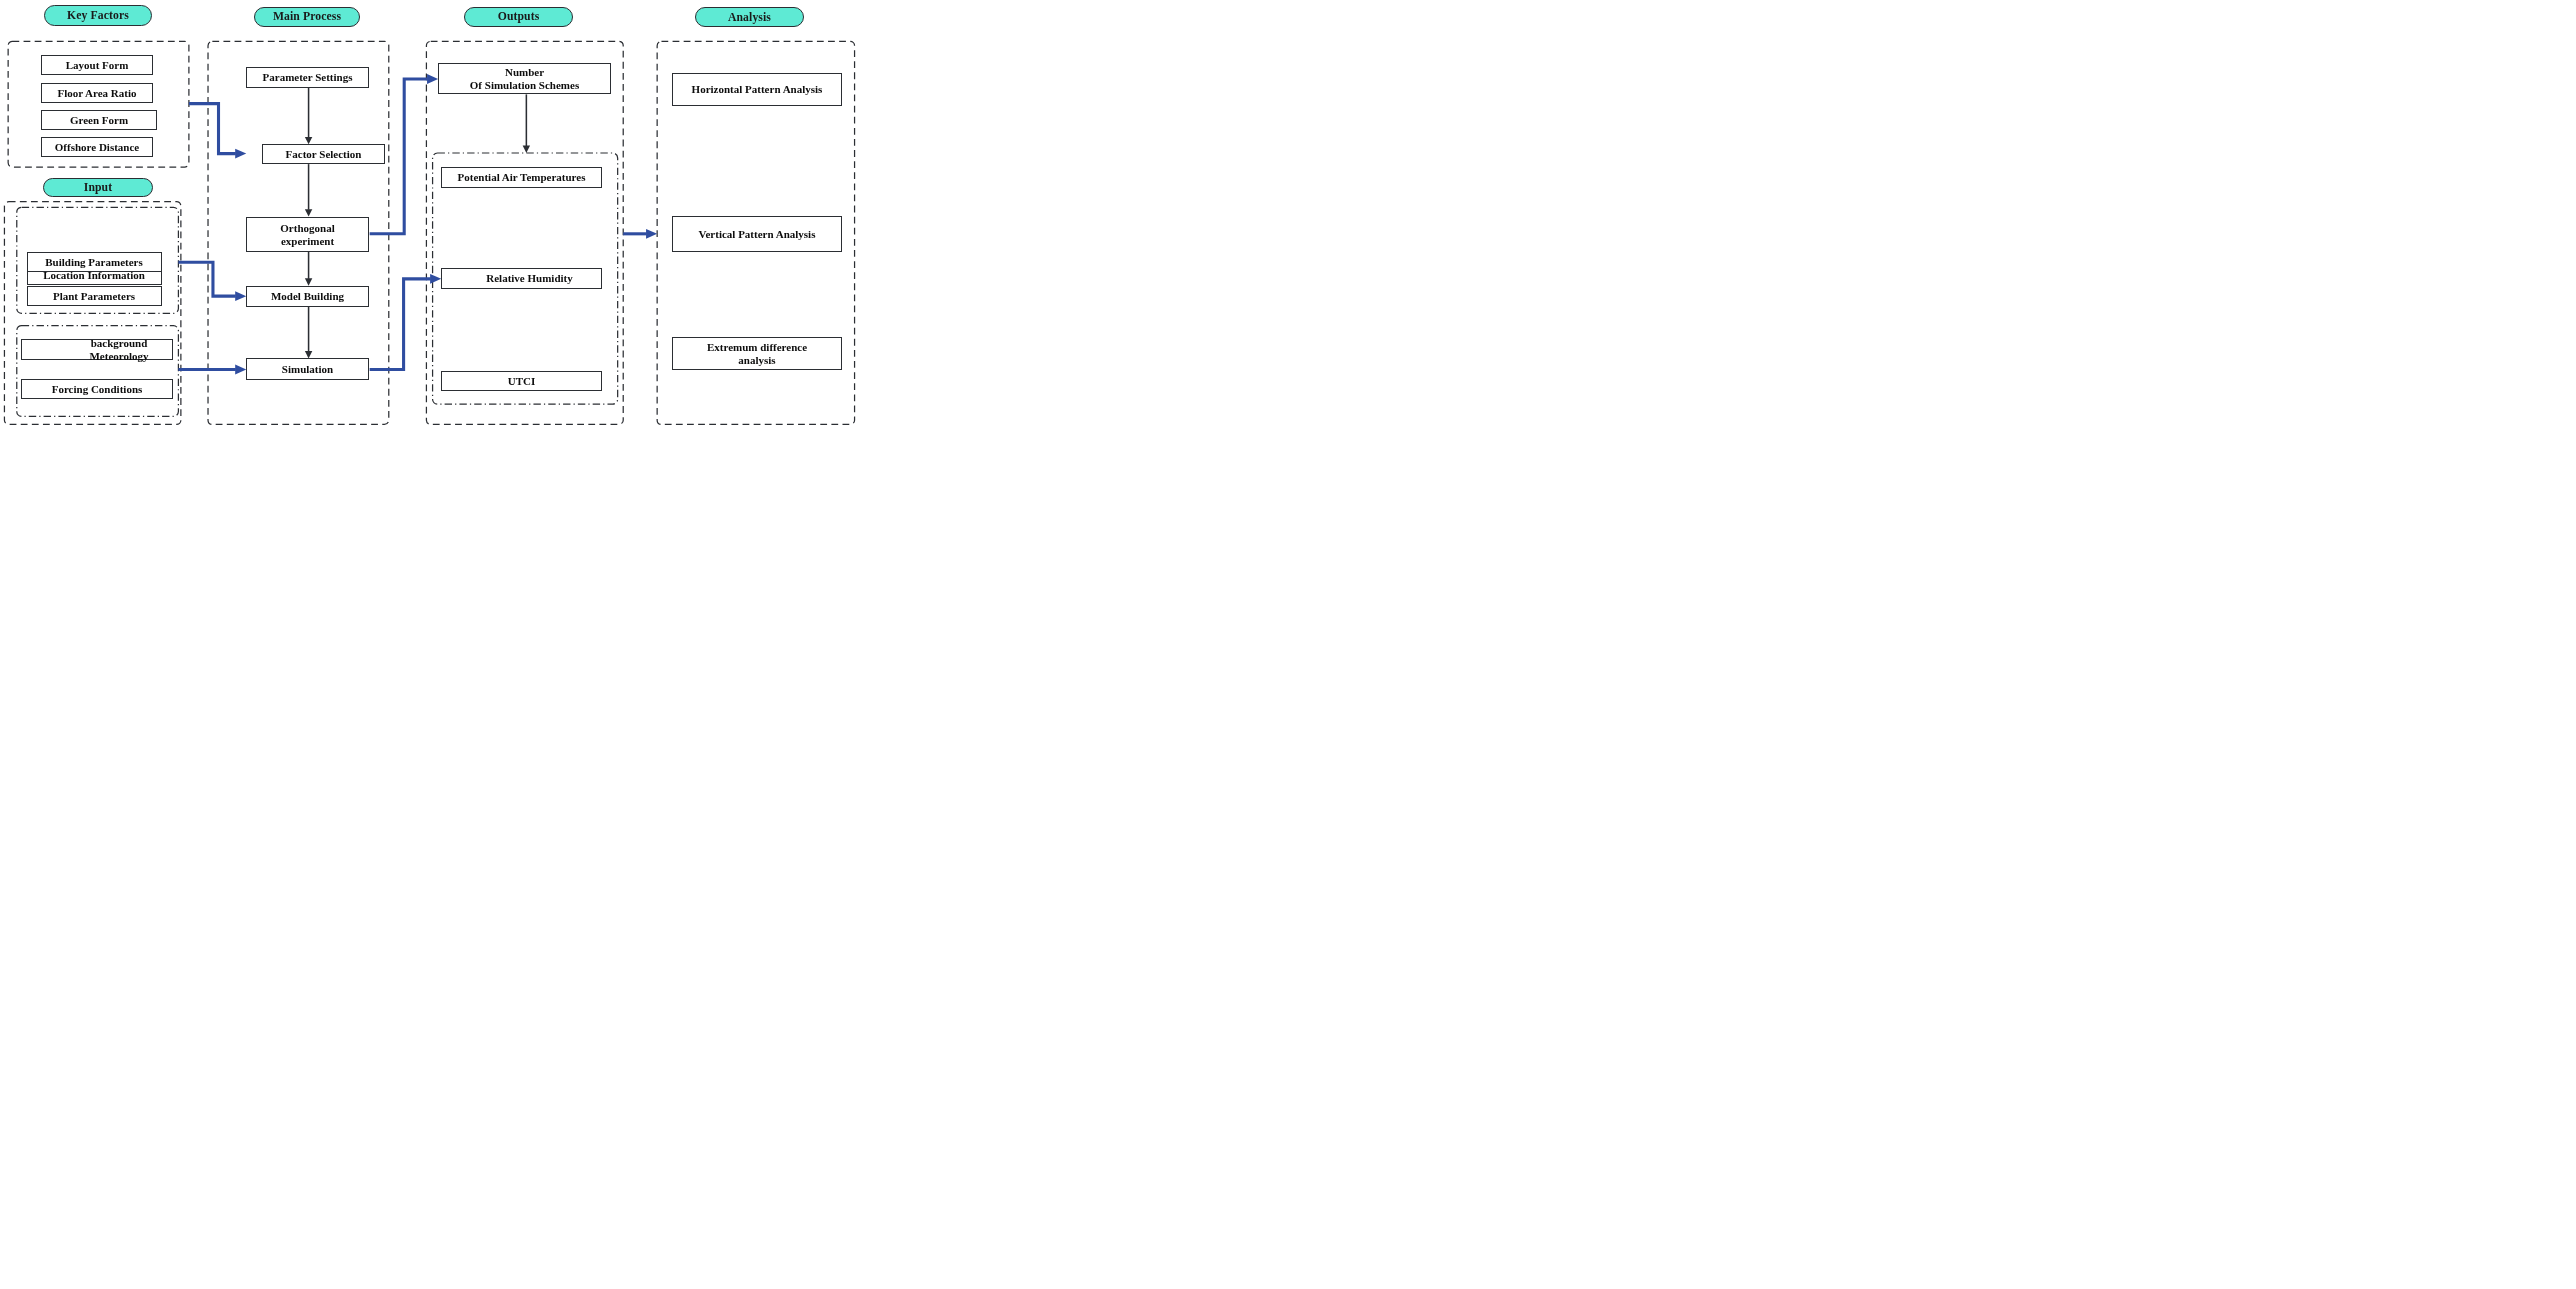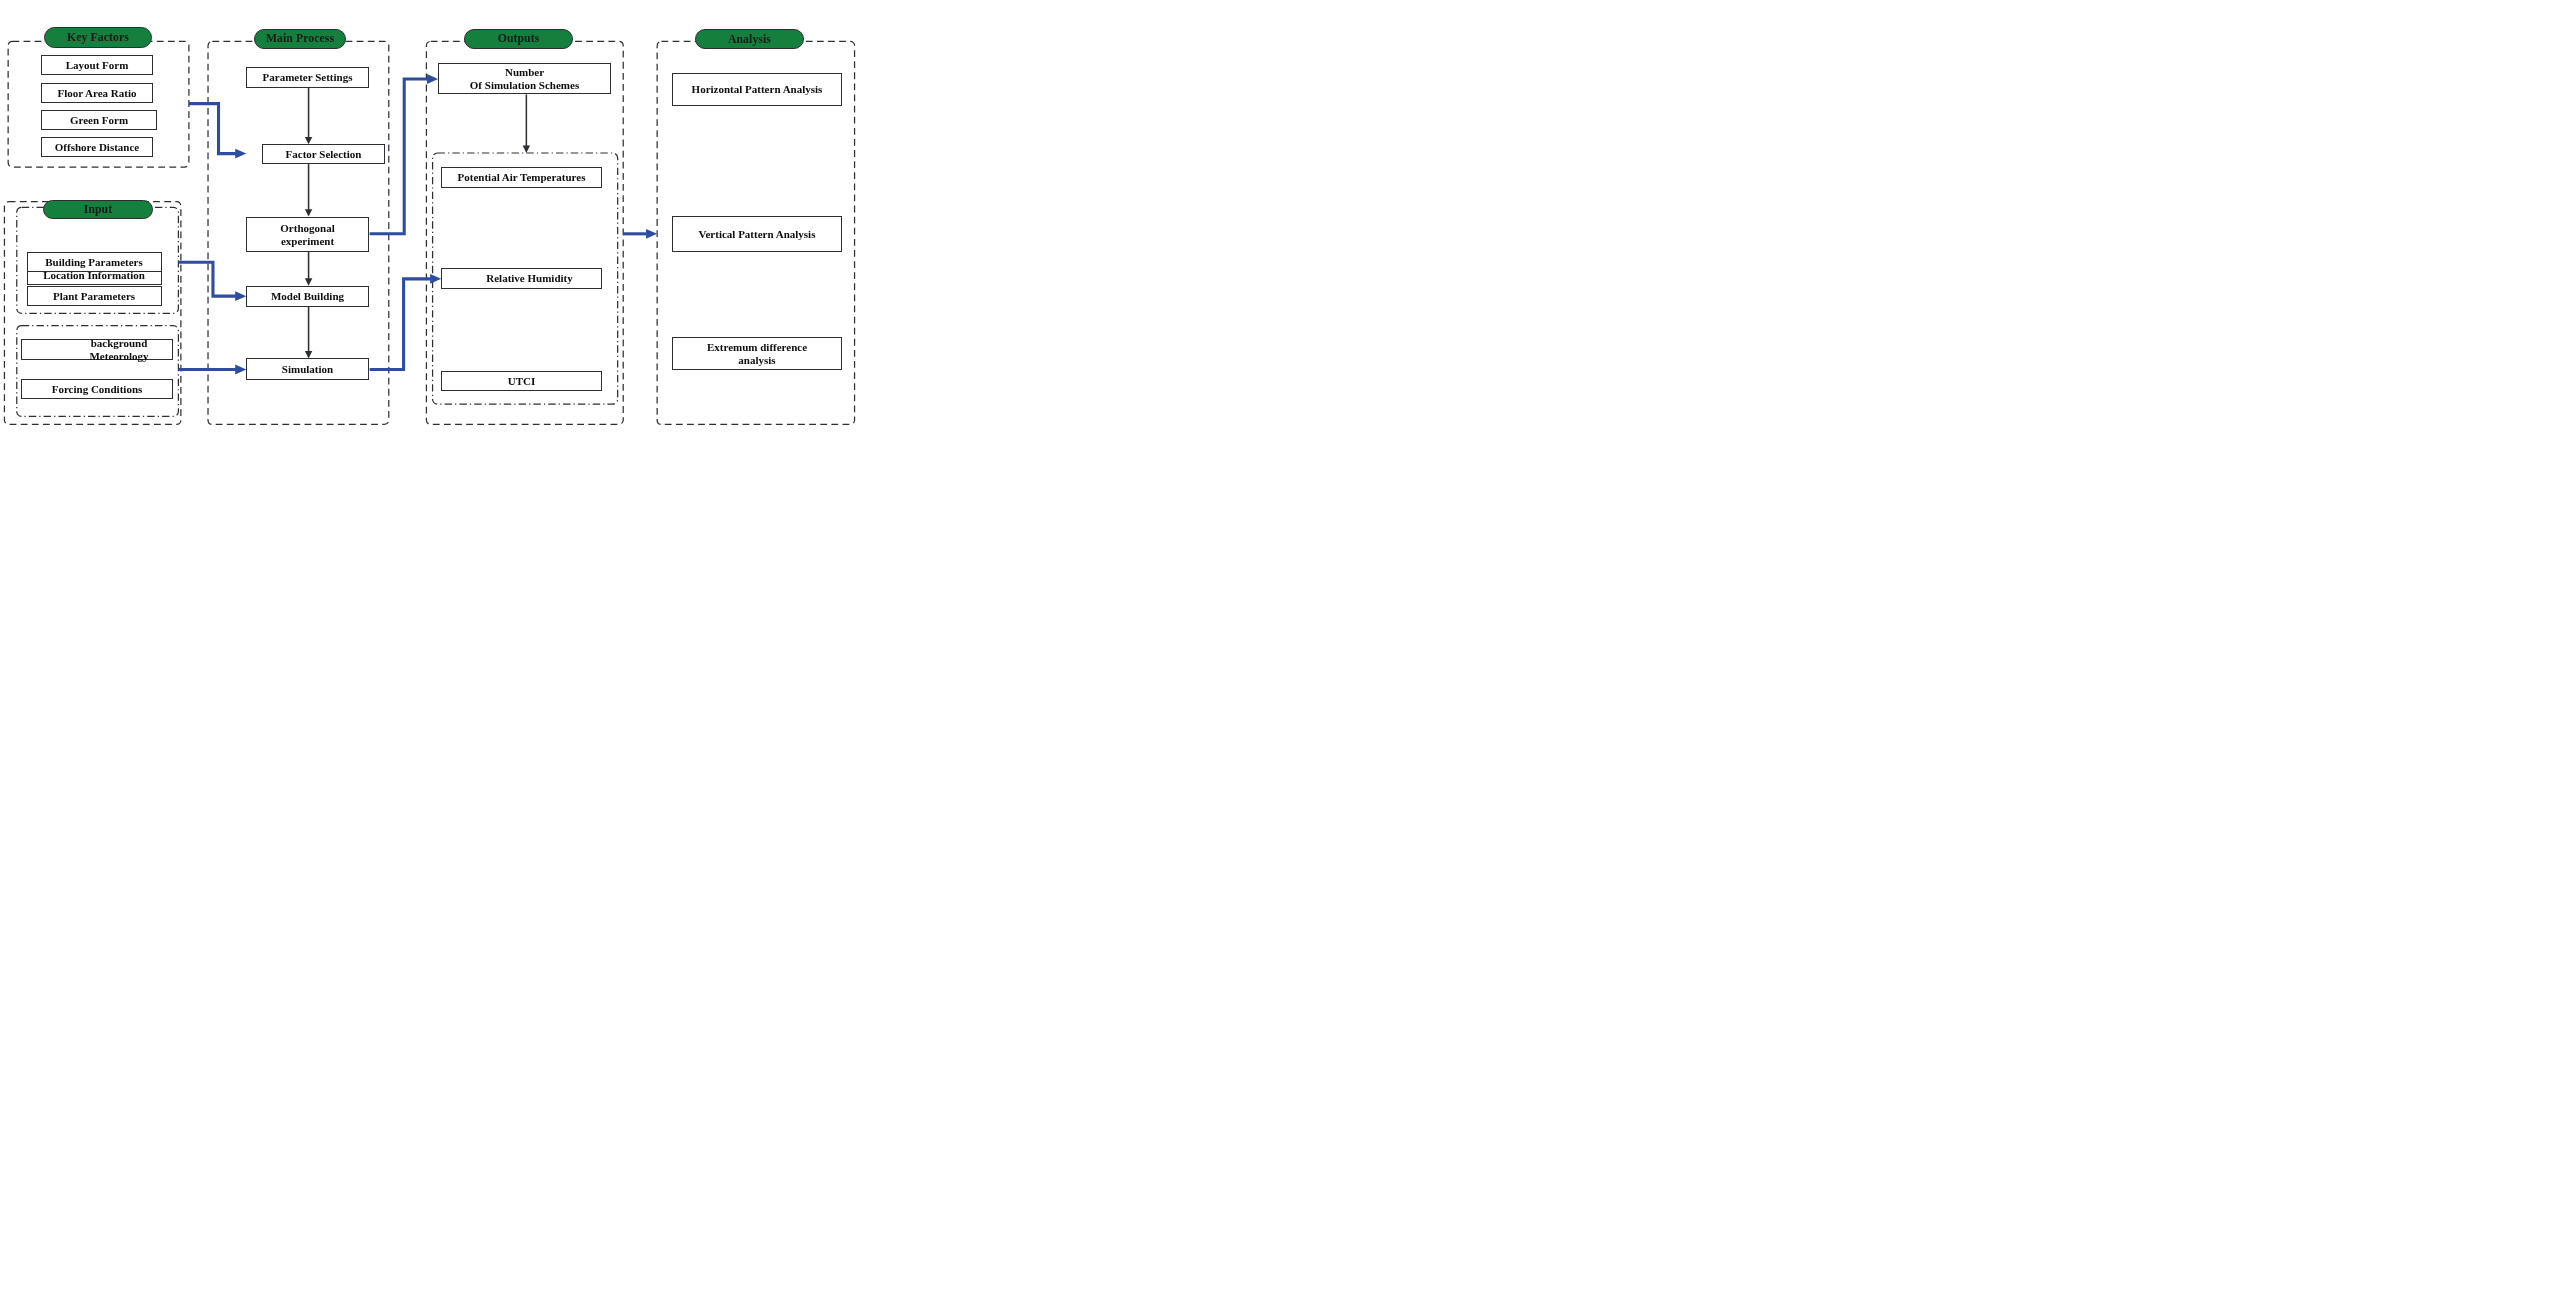--- a/index.html
+++ b/index.html
@@ -13,25 +13,24 @@
     width:859px;height:430px;
     background:#ffffff;
     overflow:hidden;
   }
   .layer{position:absolute;left:0;top:0;}
   .pill{
     position:absolute;
     box-sizing:border-box;
     border:1.5px solid var(--ink);
     border-radius:11px;
-    background:#15803d;
+    background:#5eead4;
     display:flex;align-items:center;justify-content:center;
     font-weight:700;font-size:11.7px;color:#1a1a1a;
     letter-spacing:0.1px;
-    margin-top:22px;
   }
   .node{
     position:absolute;
     box-sizing:border-box;
     border:1.2px solid var(--ink);
     background:#ffffff;
     display:flex;align-items:center;justify-content:center;
     text-align:center;
     font-weight:700;font-size:11px;line-height:1.18;color:#0d0d0d;
     white-space:pre-line;
@@ -101,21 +100,21 @@
       <polygon class="bluehead" points="697,444 697,460 715,452"></polygon>
     </g>
     <g>
       <path class="connector" d="M1010,379 L1048,379"></path>
       <polygon class="bluehead" points="1047,371 1047,387 1065,379"></polygon>
     </g>
   </svg>
 
   <div class="pill" style="left:44px;top:5px;width:108px;height:21px;">Key Factors</div>
   <div class="pill" style="left:43px;top:178px;width:110px;height:19px;">Input</div>
-  <div class="pill" style="left:254px;top:6.8px;width:92px;height:20px;">Main Process</div>
+  <div class="pill" style="left:254px;top:6.8px;width:106px;height:20px;">Main Process</div>
   <div class="pill" style="left:464px;top:6.8px;width:109px;height:20px;">Outputs</div>
   <div class="pill" style="left:695px;top:7.4px;width:109px;height:20px;">Analysis</div>
 
   <div class="node" style="left:41px;top:55px;width:112px;height:20.4px;">Layout Form</div>
   <div class="node" style="left:41px;top:83px;width:112px;height:20px;">Floor Area Ratio</div>
   <div class="node" style="left:41px;top:110px;width:116px;height:20px;">Green Form</div>
   <div class="node" style="left:41px;top:137px;width:112px;height:20.4px;">Offshore Distance</div>
 
   <div class="node" style="left:26.5px;top:217px;width:135px;height:20.4px;margin-top:48px;">Location Information</div>
   <div class="node" style="left:26.5px;top:252px;width:135px;height:20.4px;">Building Parameters</div>

